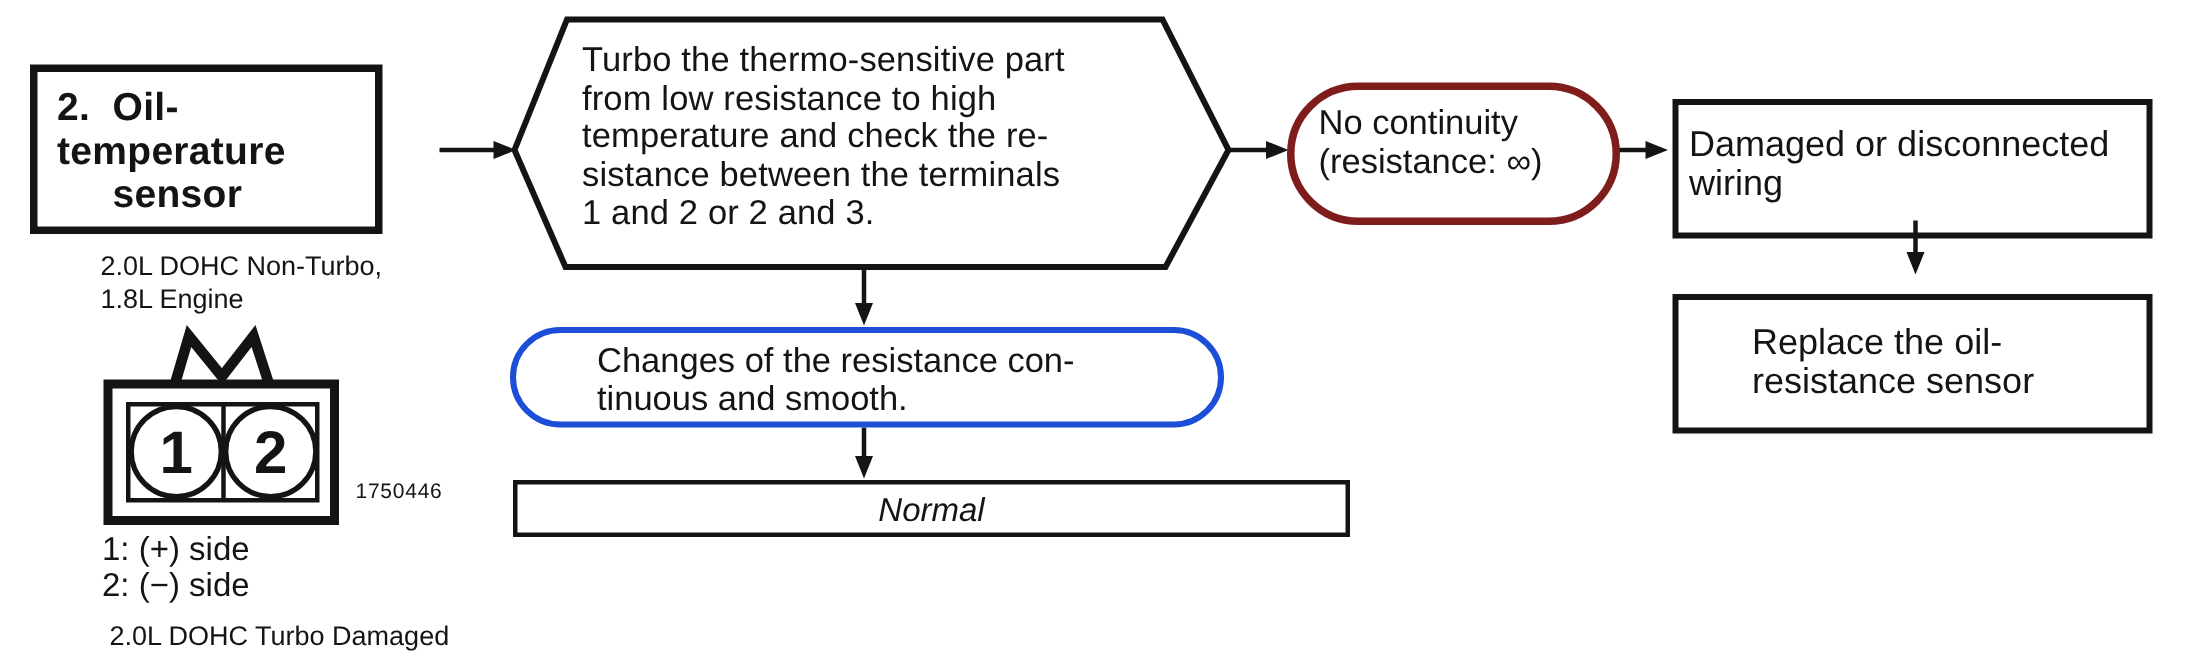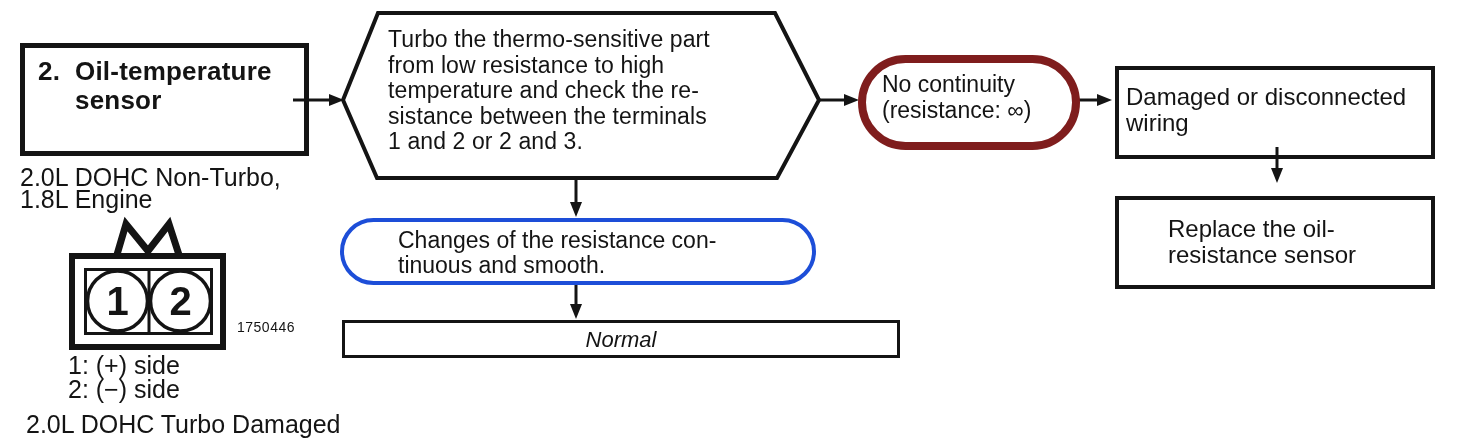--- a/index.html
+++ b/index.html
@@ -4,50 +4,50 @@
 <style>
   html,body{margin:0;padding:0;background:#fff;}
   .stage{
     position:relative;width:1472px;height:446px;background:#fff;
     color:#141414;font-family:"Liberation Sans",sans-serif;overflow:hidden;
   }
   .layer{position:absolute;left:0;top:0;}
   .abs{position:absolute;}
   
   .titlebox{
-    left:20px;top:43px;width:289px;height:113px;box-sizing:border-box;
+    left:20px;top:43px;width:235px;height:113px;box-sizing:border-box;
     border:5px solid #141414;padding:9px 0 0 13px;
     font-size:26px;font-weight:bold;line-height:29px;letter-spacing:0.2px;
   }
   .titlebox .num{display:inline-block;width:37px;}
   .titlebox .indent{padding-left:37px;}
   
-  .note{font-size:25px;line-height:22px;}
+  .note{font-size:18px;line-height:22px;margin-left:47px;}
   .note-top{left:20px;top:166px;}
   .note-bottom{left:26px;top:413px;}
-  .pinlabels{left:68px;top:354px;font-size:25px;line-height:23.5px;}
+  .pinlabels{left:68px;top:354px;font-size:22px;line-height:23.5px;}
   .code{left:237px;top:319px;font-size:14px;letter-spacing:0.5px;}
   
   .hextext{left:388px;top:27px;font-size:23px;line-height:25.5px;letter-spacing:0.1px;}
   
   .stadium{
     left:340px;top:218px;width:476px;height:67px;box-sizing:border-box;
     border:4px solid #1d4ed8;border-radius:34px;
     padding:6px 0 0 54px;font-size:23px;line-height:25px;
   }
   
   .normalbox{
     left:342px;top:320px;width:558px;height:38px;box-sizing:border-box;
     border:3px solid #141414;text-align:center;
     font-size:22px;line-height:33px;font-style:italic;
   }
   
   .oval{
     left:858px;top:55px;width:222px;height:95px;box-sizing:border-box;
-    border:8px solid #7f1d1d;border-radius:48px;
+    border:5px solid #7f1d1d;border-radius:48px;
     padding:9px 0 0 16px;font-size:23px;line-height:25.5px;
   }
   
   .rbox{
     left:1115px;width:320px;height:93px;box-sizing:border-box;
     border:4px solid #141414;font-size:24px;line-height:26px;margin-top:12px;
   }
   .causebox{top:54px;padding:14px 0 0 7px;}
   .actionbox{top:184px;padding:16px 0 0 49px;}
   svg .ink{stroke:#141414;fill:none;}

